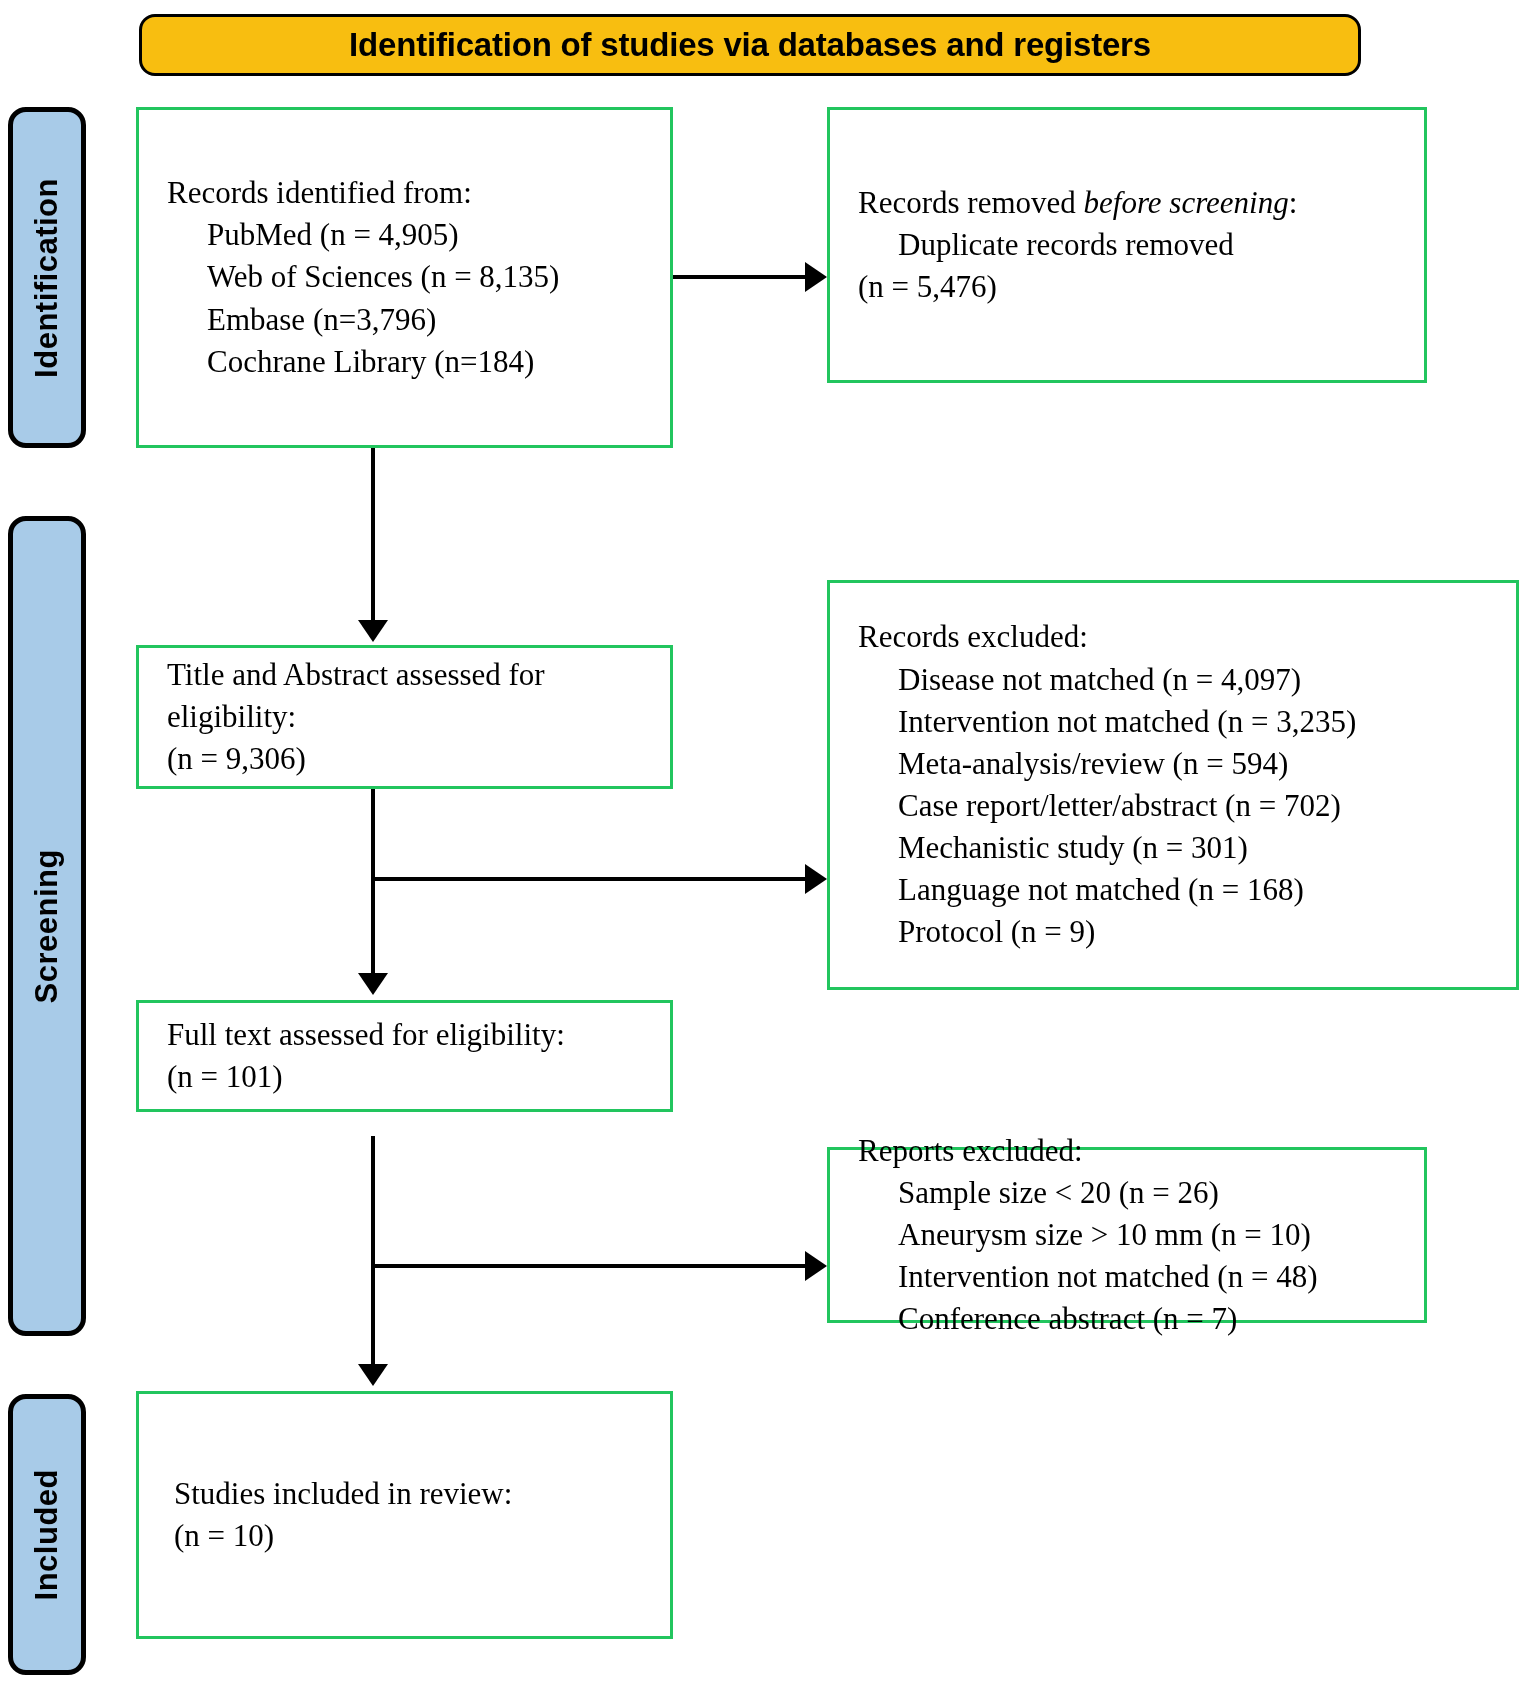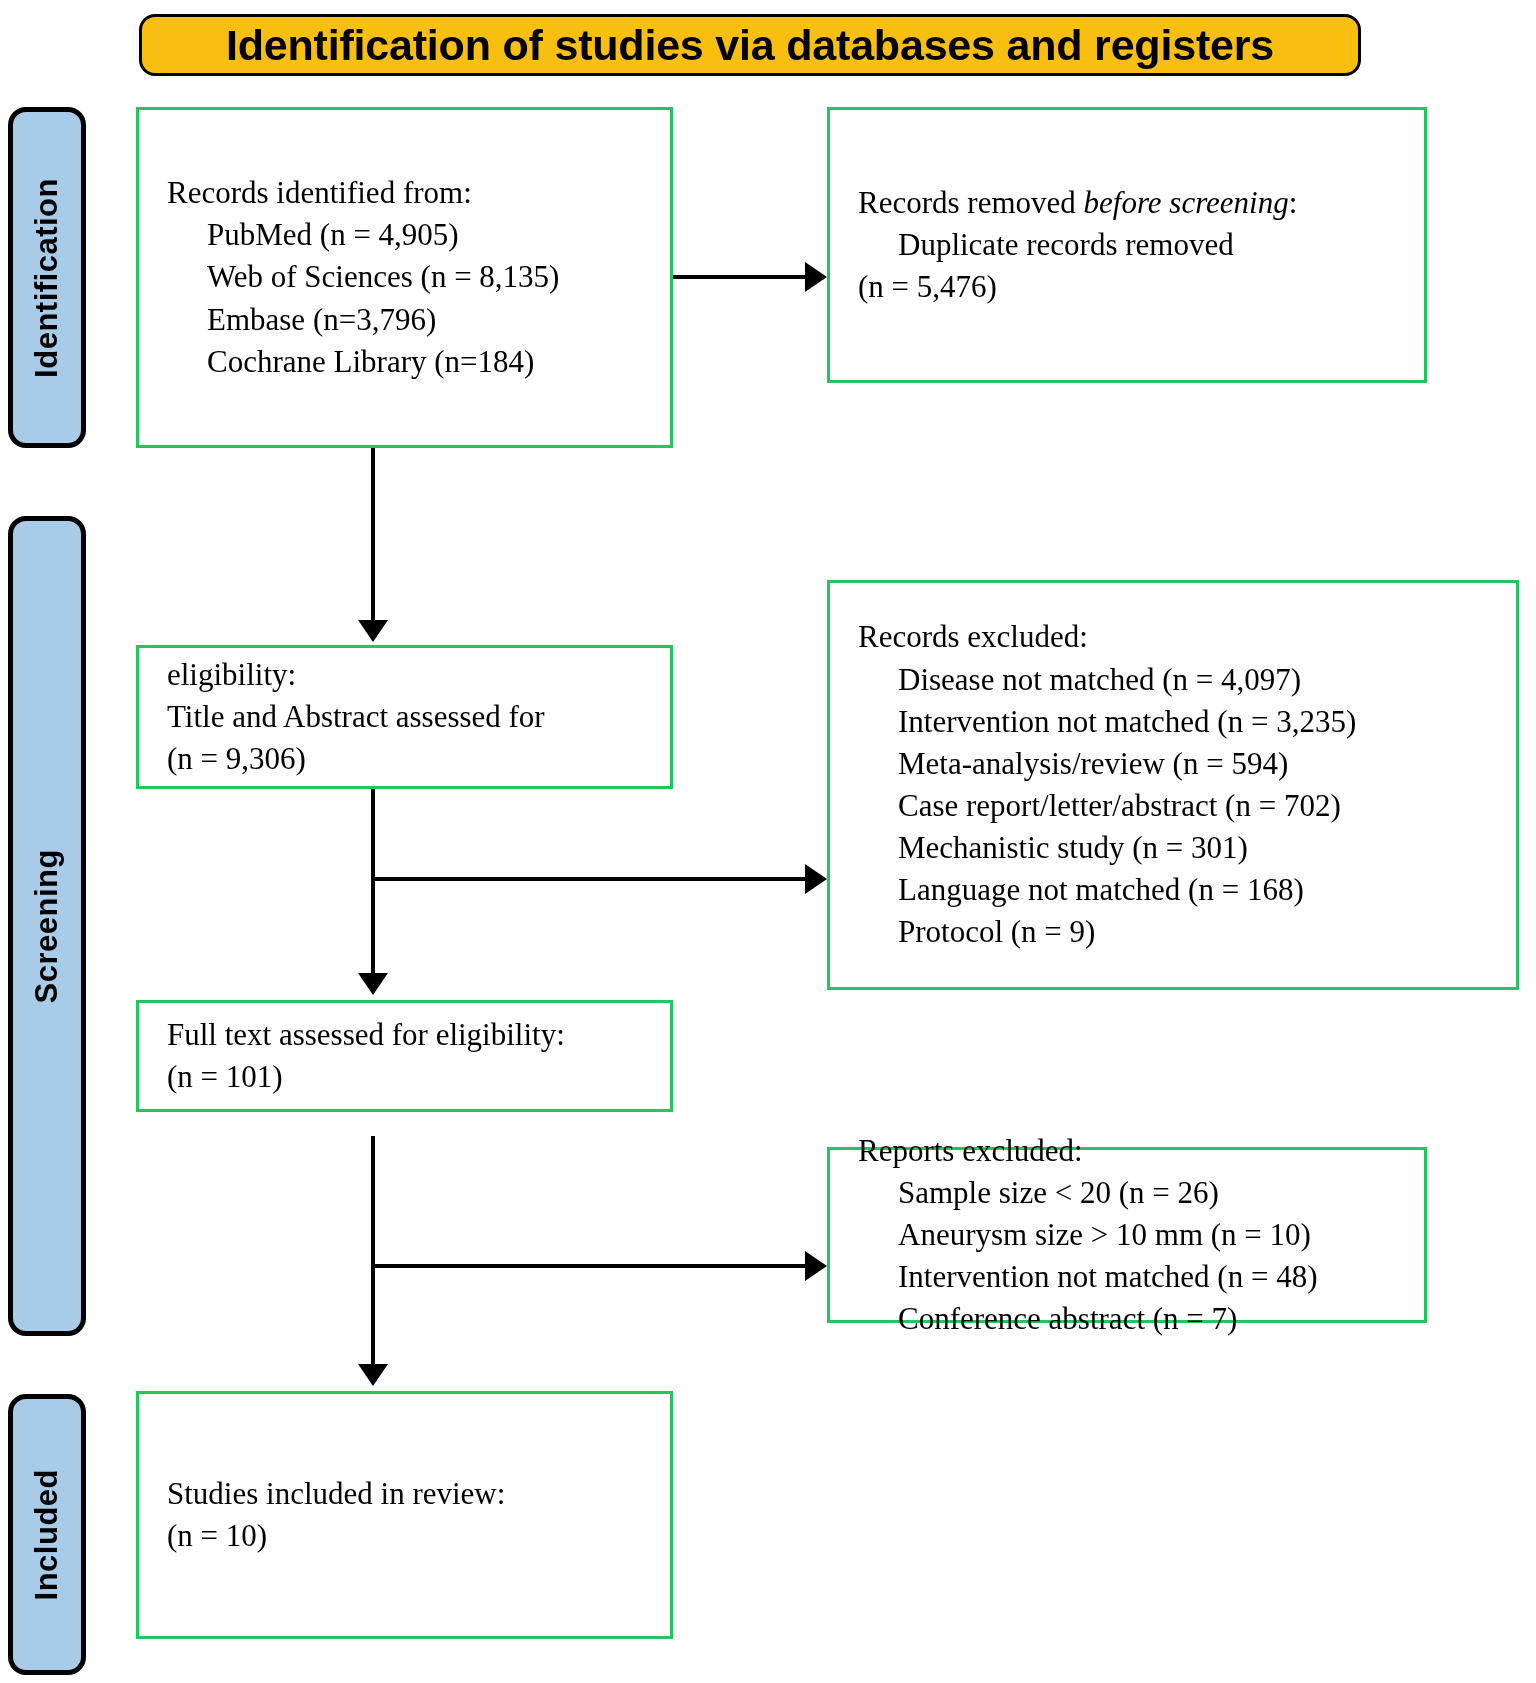--- a/index.html
+++ b/index.html
@@ -97,21 +97,21 @@
     border-top: 15px solid transparent;
     border-bottom: 15px solid transparent;
     border-left: 22px solid #000000;
   }
 </style>
 </head>
 <body>
 
 <div id="canvas">
 
-  <div class="banner" style="left:139px; top:14px; width:1222px; height:62px; font-size:43px;">
+  <div class="banner" style="left:139px; top:14px; width:1222px; height:62px; font-size:33px;">
     <span>Identification of studies via databases and registers</span>
   </div>
 
   <div class="rail" style="left:8px; top:107px; width:78px; height:341px;">
     <span>Identification</span>
   </div>
 
   <div class="rail" style="left:8px; top:516px; width:78px; height:820px;">
     <span>Screening</span>
   </div>
@@ -139,22 +139,22 @@
   </div>
 
   <div class="hline" style="left:673px; top:275px; width:134px; height:4px;"></div>
   <div class="arrow-right" style="left:805px; top:262px;"></div>
 
   <div class="vline" style="left:371px; top:448px; width:4px; height:176px;"></div>
   <div class="arrow-down" style="left:358px; top:620px;"></div>
 
   <div class="fbox" style="left:136px; top:645px; width:537px; height:144px;">
     <div class="lines">
+      <div class="line">Title and Abstract assessed for</div>
       <div class="line">eligibility:</div>
-      <div class="line">Title and Abstract assessed for</div>
       <div class="line center">(n = 9,306)</div>
     </div>
   </div>
 
   <div class="fbox" style="left:827px; top:580px; width:692px; height:410px;">
     <div class="lines">
       <div class="line">Records excluded:</div>
       <div class="line indent1">Disease not matched (n = 4,097)</div>
       <div class="line indent1">Intervention not matched (n = 3,235)</div>
       <div class="line indent1">Meta-analysis/review (n = 594)</div>
@@ -189,20 +189,20 @@
     </div>
   </div>
 
   <div class="vline" style="left:371px; top:1136px; width:4px; height:132px;"></div>
   <div class="hline" style="left:371px; top:1264px; width:436px; height:4px;"></div>
   <div class="arrow-right" style="left:805px; top:1251px;"></div>
 
   <div class="vline" style="left:371px; top:1264px; width:4px; height:104px;"></div>
   <div class="arrow-down" style="left:358px; top:1364px;"></div>
 
-  <div class="fbox" style="left:136px; top:1391px; width:537px; height:248px;">
+  <div class="fbox" style="left:136px; top:1391px; width:537px; height:248px;padding-left:7px;">
     <div class="lines">
       <div class="line">Studies included in review:</div>
       <div class="line center">(n = 10)</div>
     </div>
   </div>
 
 </div>
 
 </body></html>

